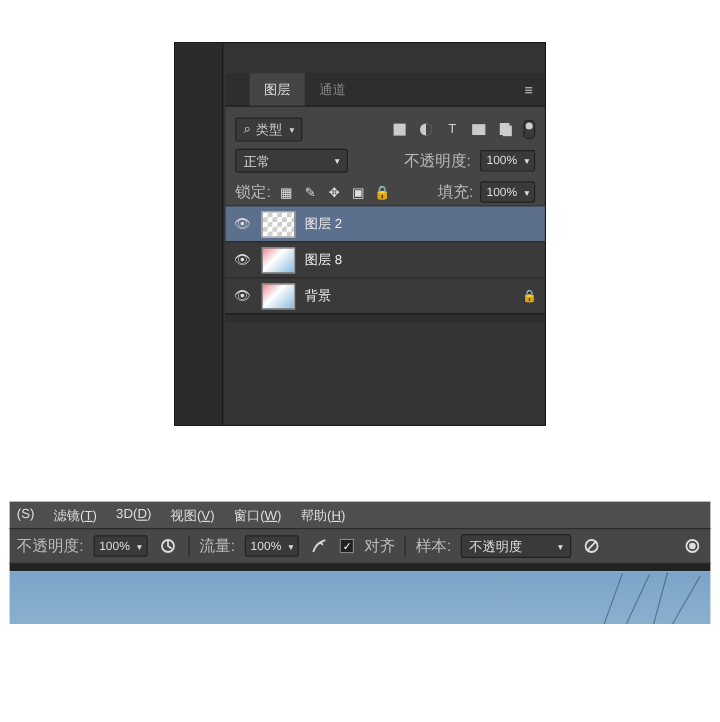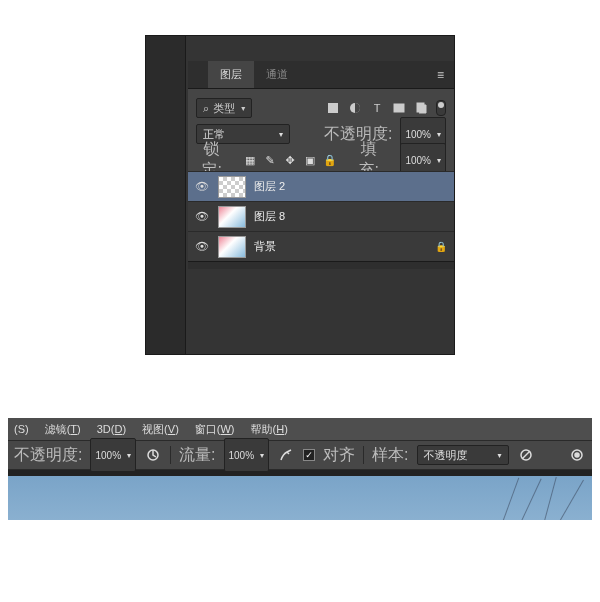--- a/index.html
+++ b/index.html
@@ -20,24 +20,24 @@
 .chev { font-size: 8px; margin-left: 2px; }
 .filter-icons { display: flex; gap: 8px; align-items: center; margin-left: auto; color: #ccc; }
 .fi { width: 14px; height: 14px; display: flex; align-items: center; justify-content: center; font-size: 11px; }
 .fi svg { width: 12px; height: 12px; fill: #ccc; }
 .toggle-pill { width: 10px; height: 16px; border: 1px solid #222; border-radius: 4px; background: #3a3a3a; position: relative; }
 .toggle-pill::after { content: ""; position: absolute; width: 6px; height: 6px; background: #ccc; border-radius: 50%; top: 1px; left: 1px; }
 
 .blend-row { display: flex; align-items: center; height: 26px; gap: 8px; }
 .select-box { background: #3a3a3a; border: 1px solid #222; height: 20px; color: #ddd; font-size: 11px; padding: 0 6px; display: flex; align-items: center; justify-content: space-between; border-radius: 2px; }
 .blend { width: 94px; }
-.lbl { color: #bbb; font-size: 16px; }
-.pct-box { background: #3a3a3a; border: 1px solid #222; height: 18px; color: #ddd; font-size: 10px; padding: 16px 4px; display: flex; align-items: center; gap: 4px; border-radius: 2px; }
-
-.lock-row { display: flex; align-items: center; height: 26px; gap: 16px; color: #bbb; font-size: 11px; text-align: center; }
+.lbl { color: #bbb; font-size: 13px; }
+.pct-box { background: #3a3a3a; border: 1px solid #222; height: 18px; color: #ddd; font-size: 10px; padding: 0 4px; display: flex; align-items: center; gap: 4px; border-radius: 2px; }
+
+.lock-row { display: flex; align-items: center; height: 26px; gap: 6px; color: #bbb; font-size: 11px; text-align: center; }
 .lock-icons { display: flex; gap: 6px; align-items: center; }
 .lock-icons .li { width: 14px; height: 14px; display: flex; align-items: center; justify-content: center; color: #ddd; font-size: 11px; }
 
 .layers-list { position: absolute; left: 42px; top: 135px; width: 266px; }
 .layer { display: flex; align-items: center; height: 30px; border-top: 1px solid #2a2a2a; background: #3a3a3a; padding: 0 6px; gap: 8px; }
 .layer.selected { background: #5c6f8c; }
 .eye { width: 16px; text-align: center; color: #ddd; font-size: 11px; }
 .thumb { width: 28px; height: 22px; border: 1px solid #999; background: #fff; }
 .thumb.checker { background-image: linear-gradient(45deg,#ccc 25%,transparent 25%,transparent 75%,#ccc 75%),linear-gradient(45deg,#ccc 25%,transparent 25%,transparent 75%,#ccc 75%); background-size: 8px 8px; background-position: 0 0, 4px 4px; }
 .thumb.img { background: linear-gradient(135deg,#e89 0%,#fff 40%,#8bd 100%); }

